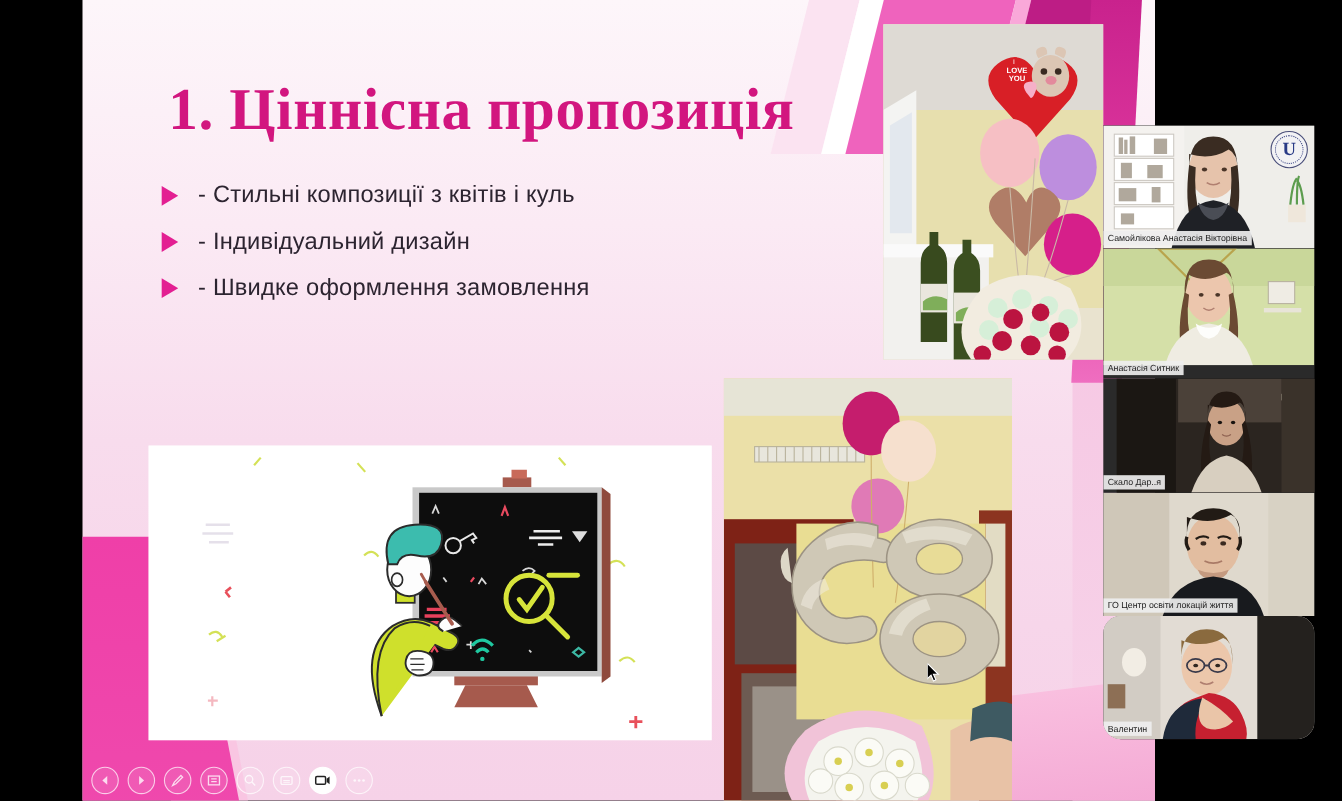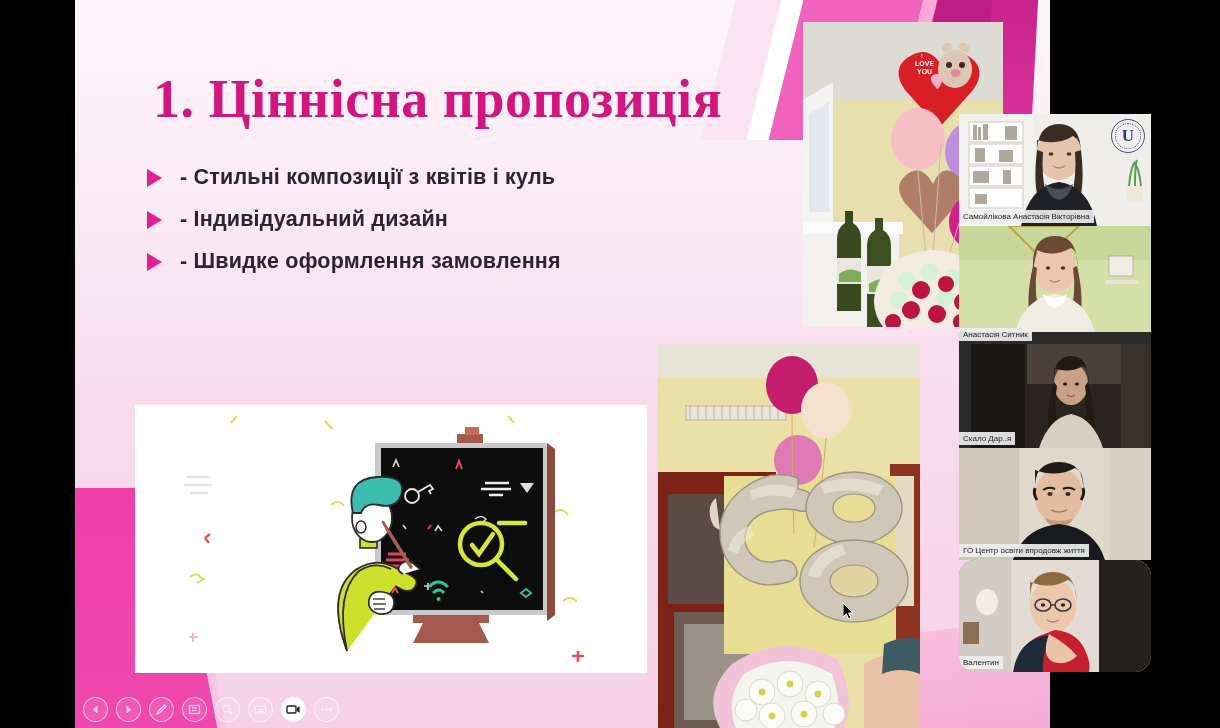--- a/index.html
+++ b/index.html
@@ -65,21 +65,21 @@
   .bullet { display:flex; align-items:center; margin-bottom:17px; }
   .tri {
     width:0; height:0; flex:0 0 auto;
     border-left:15px solid #e31f92;
     border-top:9px solid transparent;
     border-bottom:9px solid transparent;
     margin-right:18px;
   }
   .btext {
     font-family:"Liberation Sans", sans-serif;
-    font-size:21.5px; font-weight:700; color:#2c2430; letter-spacing:.2px;
+    font-size:21.5px; font-weight:400; color:#2c2430; letter-spacing:.2px;
     white-space:nowrap;
   }
 
   
   #illus {
     position:absolute; left:60px; top:405px; width:512px; height:268px;
     background:#fff; overflow:hidden;
   }
 
   
@@ -87,21 +87,21 @@
     position:absolute; left:728px; top:22px; width:200px; height:305px;
     overflow:hidden; background:#e8e2d4;
   }
   
   #photo-58 {
     position:absolute; left:583px; top:344px; width:262px; height:384px;
     overflow:hidden; background:#e6dfbe;
   }
 
   
-  #tiles { position:absolute; left:959px; top:114px; width:192px; height:546px; }
+  #tiles { position:absolute; left:1003px; top:114px; width:192px; height:546px; }
   .tile { position:relative; width:192px; overflow:hidden; background:#2a2a2a; }
   .t1 { height:112px; }
   .t2 { height:118px; }
   .t3 { height:104px;padding-left:12px; }
   .t4 { height:112px; }
   .t5 { height:112px;border-radius:16px; }
   .namebadge {
     position:absolute; left:0; bottom:3px;
     background:rgba(238,238,238,.92); color:#222;
     font-size:8px; line-height:11px; padding:1px 4px 1px 4px;
@@ -536,21 +536,21 @@
         <path d="M78 52 q-4 -6 -2 -12 M122 52 q4 -6 2 -12" stroke="#221b15" stroke-width="3" fill="none"></path>
         <g fill="#3a2a20">
             <ellipse cx="91" cy="46" rx="2.6" ry="1.9"></ellipse>
             <ellipse cx="109" cy="46" rx="2.6" ry="1.9"></ellipse>
           </g>
         <path d="M84 42 q6 -4 12 -1 M104 41 q6 -3 12 1" stroke="#221b15" stroke-width="2" fill="none"></path>
         <path d="M92 62 q8 4 16 0" stroke="#a97a66" stroke-width="1.5" fill="none"></path>
         <path d="M86 70 q14 6 28 0 q-2 8 -14 9 q-12 -1 -14 -9 z" fill="#c49a80"></path>
         <path d="M54 112 q10 -32 46 -36 q36 4 46 36 z" fill="#181a1e"></path>
       </svg>
-      <div class="namebadge">ГО Центр освіти впродовж життя</div>
+      <div class="namebadge">ГО Центр освіти локацій життя</div>
     </div>
 
     <div class="tile t5">
       <svg viewBox="0 0 192 112" width="192" height="112">
         <rect width="192" height="112" fill="#e2dcd4"></rect>
         <rect x="0" y="0" width="52" height="112" fill="#d2ccc4"></rect>
         <ellipse cx="28" cy="42" rx="11" ry="13" fill="#f2ede4"></ellipse>
         <rect x="4" y="62" width="16" height="22" fill="#8d6f55"></rect>
         <rect x="140" y="0" width="52" height="112" fill="#24211e"></rect>
         <ellipse cx="94" cy="46" rx="23" ry="27" fill="#ecc7ab"></ellipse>

